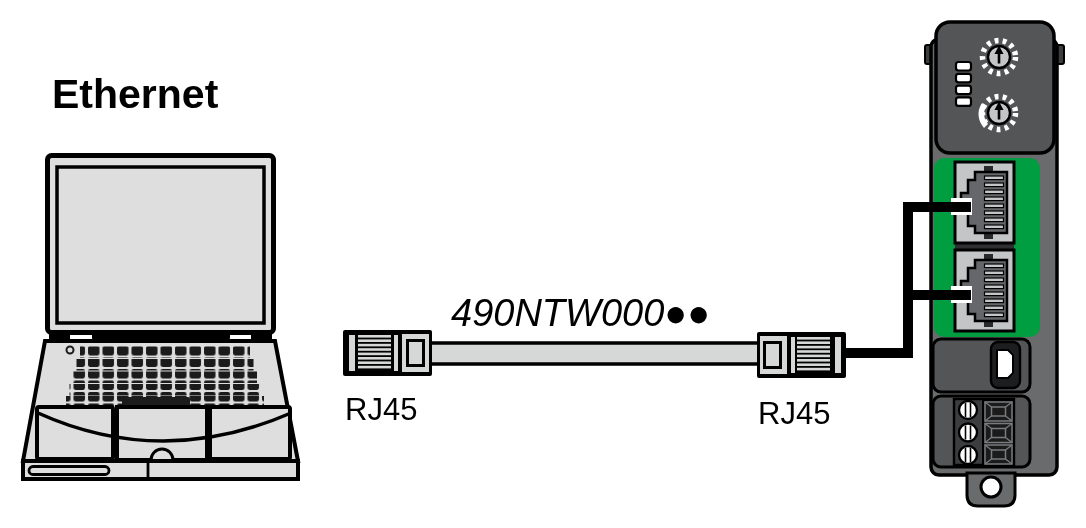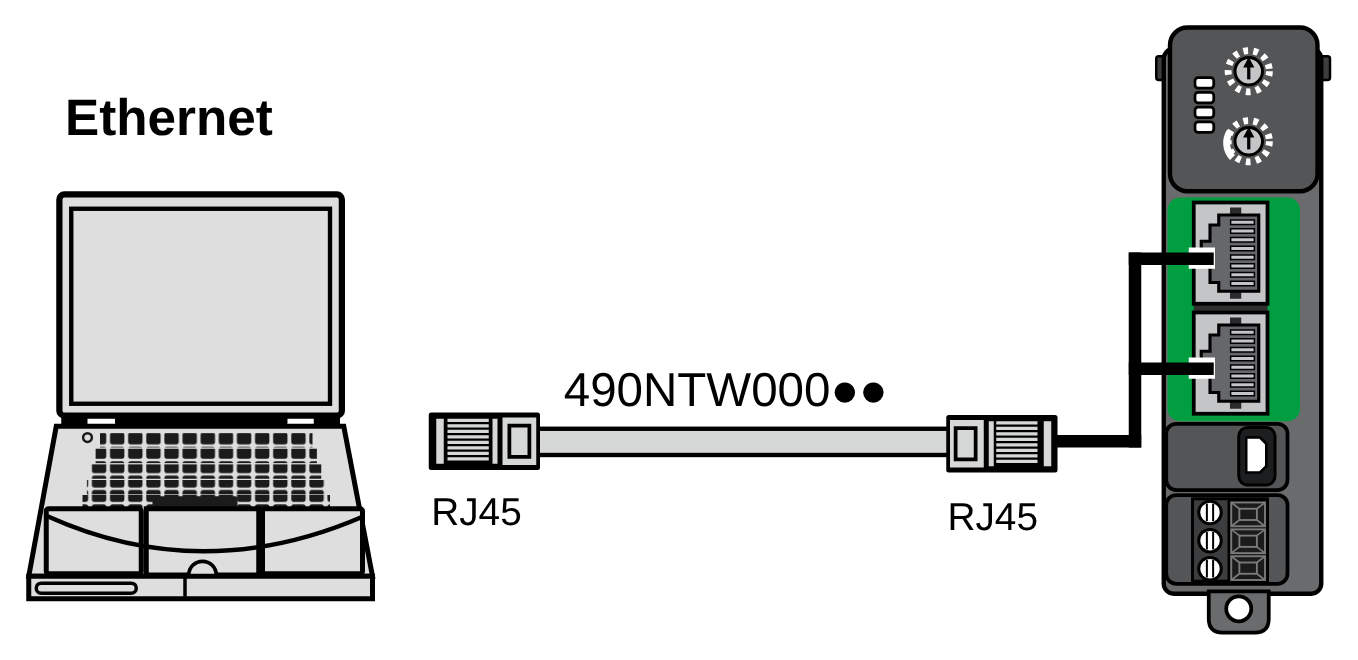--- a/index.html
+++ b/index.html
@@ -7,21 +7,21 @@
     position:relative;
     width:1086px;height:528px;
     background:#fff;
     font-family:"Liberation Sans","DejaVu Sans",sans-serif;
     overflow:hidden;
     text-align:right;
   }
   .canvas svg{position:absolute;left:0;top:0;}
   .lbl{position:absolute;color:#000;line-height:1;white-space:nowrap;}
   .title-lbl{left:52px;top:74px;font-size:41px;font-weight:bold;}
-  .cable-lbl{left:451px;top:294px;font-size:38px;}
+  .cable-lbl{left:451px;top:294px;font-size:38px;font-style:italic;}
   .rj45-left-lbl{left:345px;top:394px;font-size:31px;}
   .rj45-right-lbl{left:758px;top:398px;font-size:31px;}
 
   
   .c-green{fill:var(--schneider-green,#009E40);}
   .c-body{fill:var(--module-body,#6A6B6D);}
   .c-panel{fill:var(--module-panel,#545557);}
   .c-port{fill:var(--port-frame,#C4C5C7);}
   .c-jack{fill:var(--jack-gray,#66676A);}
   .c-lap{fill:var(--laptop-gray,#DEDEDE);}

